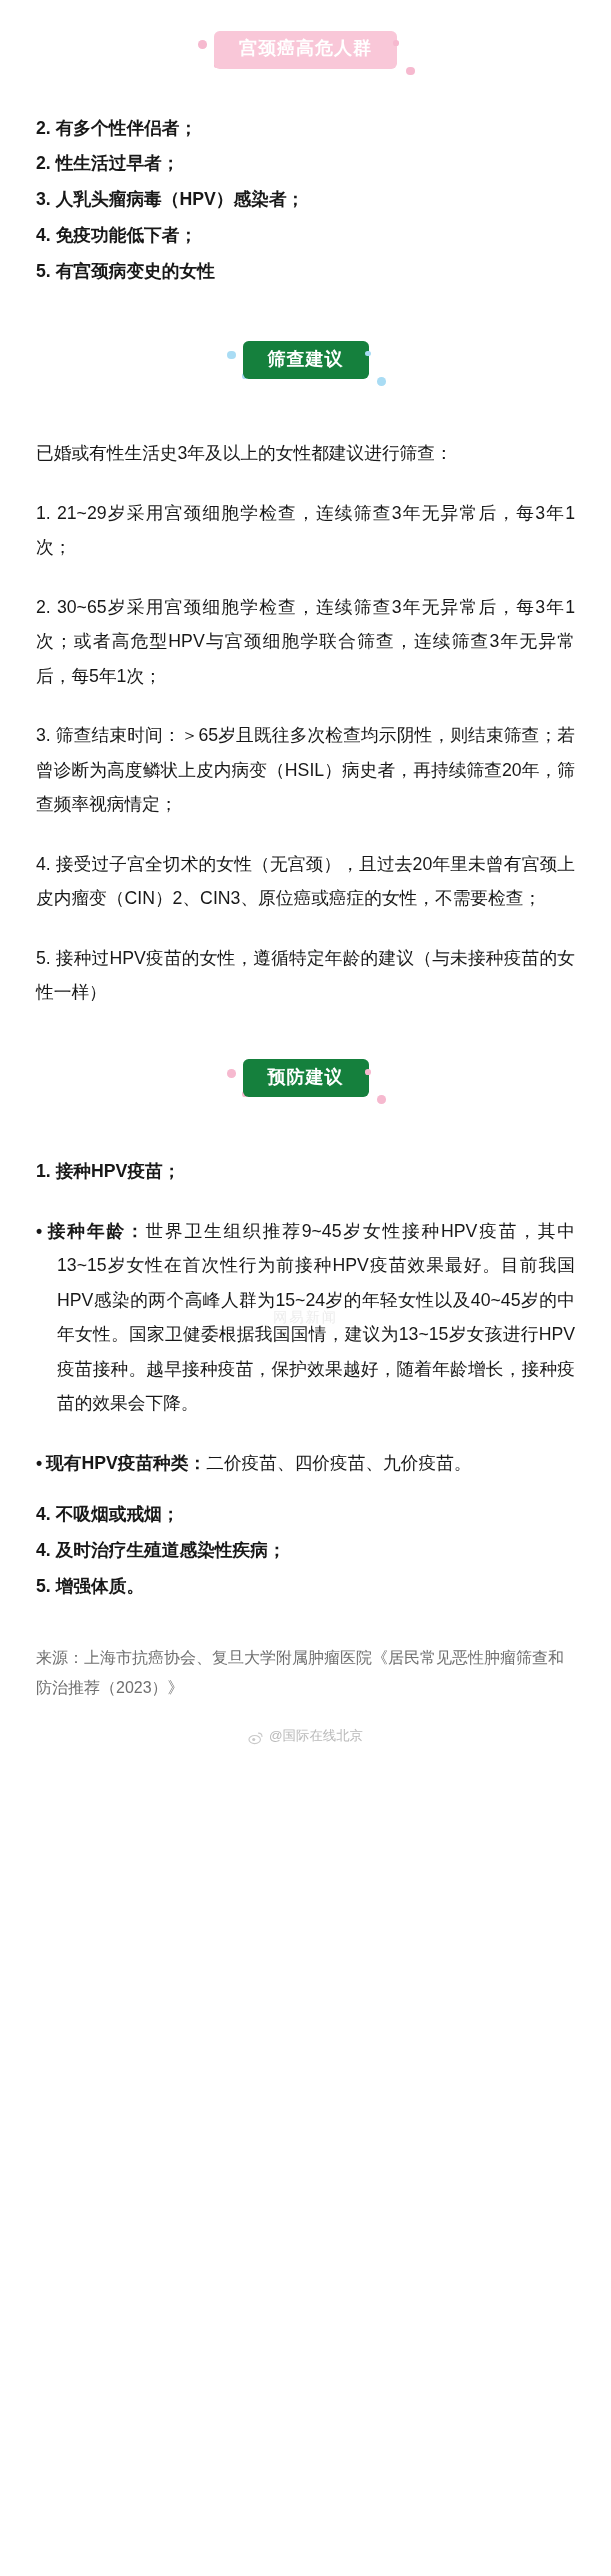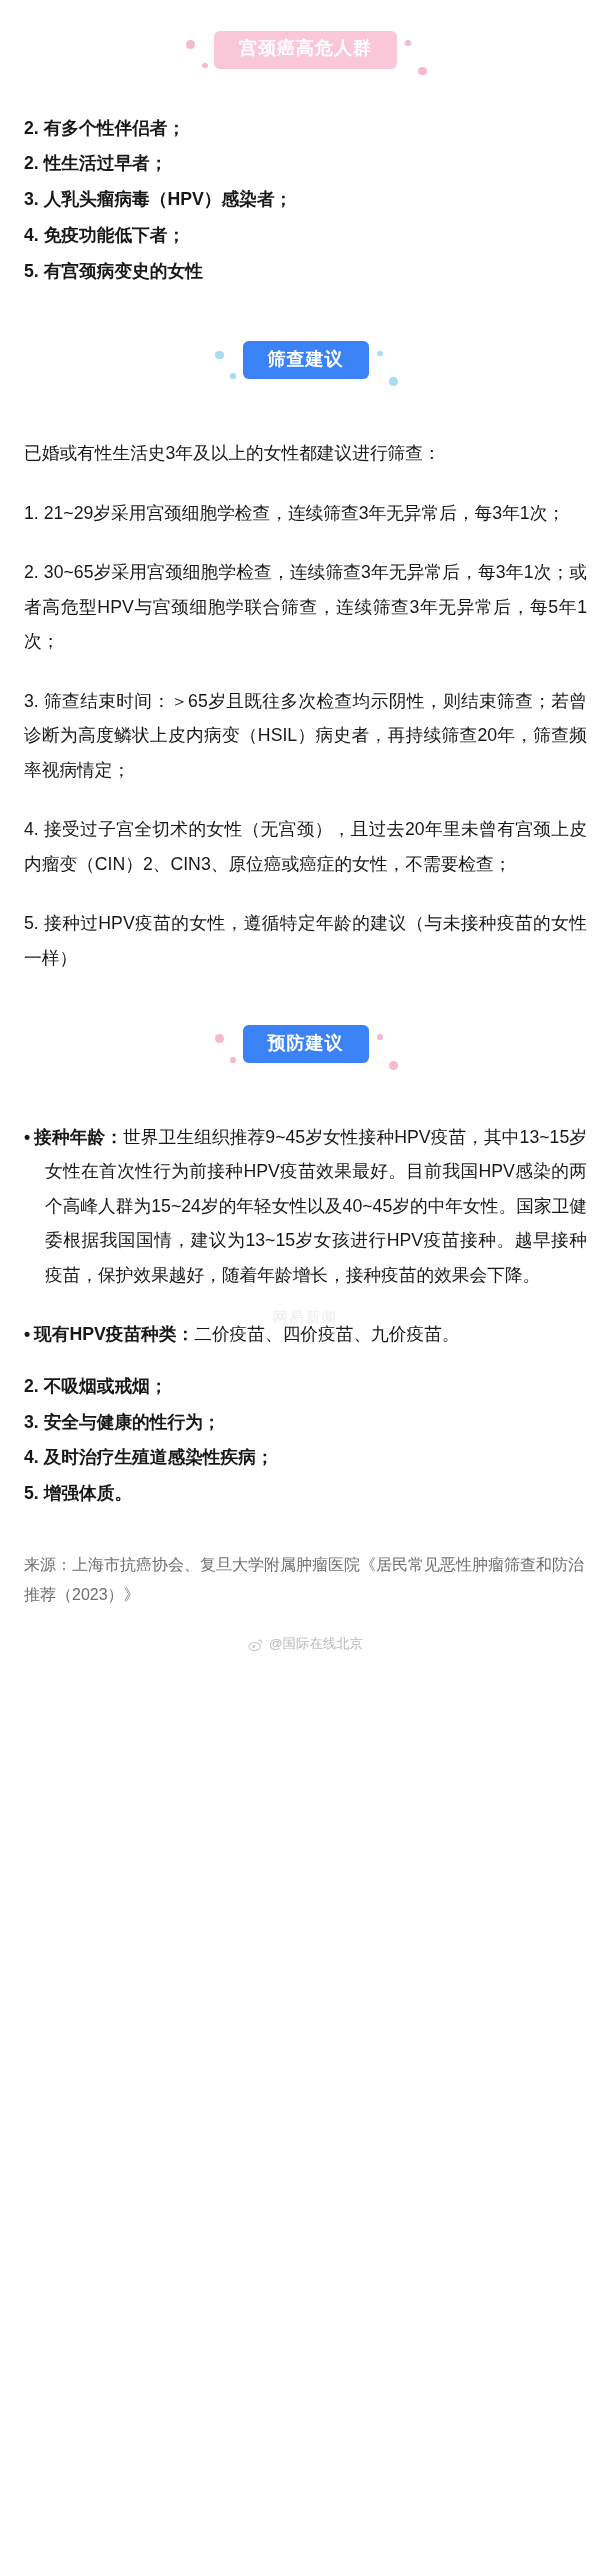--- a/index.html
+++ b/index.html
@@ -10,21 +10,21 @@
   body {
     width: 611px;
     font-family: "Liberation Sans", sans-serif;
     color: #1a1a1a;
   }
   .page {
     width: 611px;
     min-height: 2576px;
     background: #ffffff;
     box-sizing: border-box;
-    padding: 0 24px;
+    padding: 0 36px;
     position: relative;
   }
   .spacer-top { height: 25px; }
 
   
   .heading-row {
     display: flex;
     justify-content: center;
     align-items: center;
     margin: 0 0 0 0;
@@ -35,21 +35,21 @@
     display: inline-block;
     padding: 8.6px 25px 9.5px 25px;
     border-radius: 5.7px;
     font-size: 18px;
     font-weight: bold;
     letter-spacing: 1px;
     color: #ffffff;
     line-height: 1.1;
   }
   .pill-pink { background: #f9c7d8; }
-  .pill-blue { background: #3b82f6; text-align: right; }
+  .pill-blue { background: #15803d; text-align: right; }
   .heading-deco {
     position: absolute;
     width: 8.6px;
     height: 8.6px;
     border-radius: 50%;
   }
   .deco-pink { background: #f6b9cf; }
   .deco-blue { background: #a9dcf4; }
   .deco-left-1 { left: -32px; top: 3.8px; }
   .deco-left-2 { left: -21px; top: 25px; width: 5.7px; height: 5.7px; }
@@ -182,34 +182,34 @@
     <div class="heading-row">
       <span class="heading-deco deco-pink" style="position:absolute; left:191px; top:9.5px;"></span>
       <span class="heading-deco deco-pink" style="position:absolute; left:206px; top:32px; width:5.7px; height:5.7px;"></span>
       <span class="heading-pill pill-blue">预防建议</span>
       <span class="heading-deco deco-pink" style="position:absolute; right:189px; top:36px;"></span>
       <span class="heading-deco deco-pink" style="position:absolute; right:204px; top:9.5px; width:5.7px; height:5.7px;"></span>
     </div>
 
     <div class="block-gap-md"></div>
 
+    <div class="para bold">1. 接种HPV疫苗；</div>
 
     <div class="bullet-para">
       <span class="bullet-dot">•</span><span class="blead">接种年龄：</span><span>世界卫生组织推荐9~45岁女性接种HPV疫苗，其中13~15岁女性在首次性行为前接种HPV疫苗效果最好。目前我国HPV感染的两个高峰人群为15~24岁的年轻女性以及40~45岁的中年女性。国家卫健委根据我国国情，建议为13~15岁女孩进行HPV疫苗接种。越早接种疫苗，保护效果越好，随着年龄增长，接种疫苗的效果会下降。</span>
     </div>
 
     <div class="bullet-para">
       <span class="bullet-dot">•</span><span class="blead">现有HPV疫苗种类：</span><span>二价疫苗、四价疫苗、九价疫苗。</span>
     </div>
 
     <div class="block-gap-sm"></div>
 
     <div>
-      <div class="list-line">2. 不吸烟或戒烟；</div>
-      <div class="list-line">3. 安全与健康的性行为；</div>
+      <div class="list-line">4. 不吸烟或戒烟；</div>
       <div class="list-line">4. 及时治疗生殖道感染性疾病；</div>
       <div class="list-line">5. 增强体质。</div>
     </div>
   </div>
 
   <div class="source">来源：上海市抗癌协会、复旦大学附属肿瘤医院《居民常见恶性肿瘤筛查和防治推荐（2023）》</div>
 
   <div class="footer">
     <span class="weibo-icon">
       <svg viewBox="0 0 16 16" width="15.3" height="15.3" aria-hidden="true">

